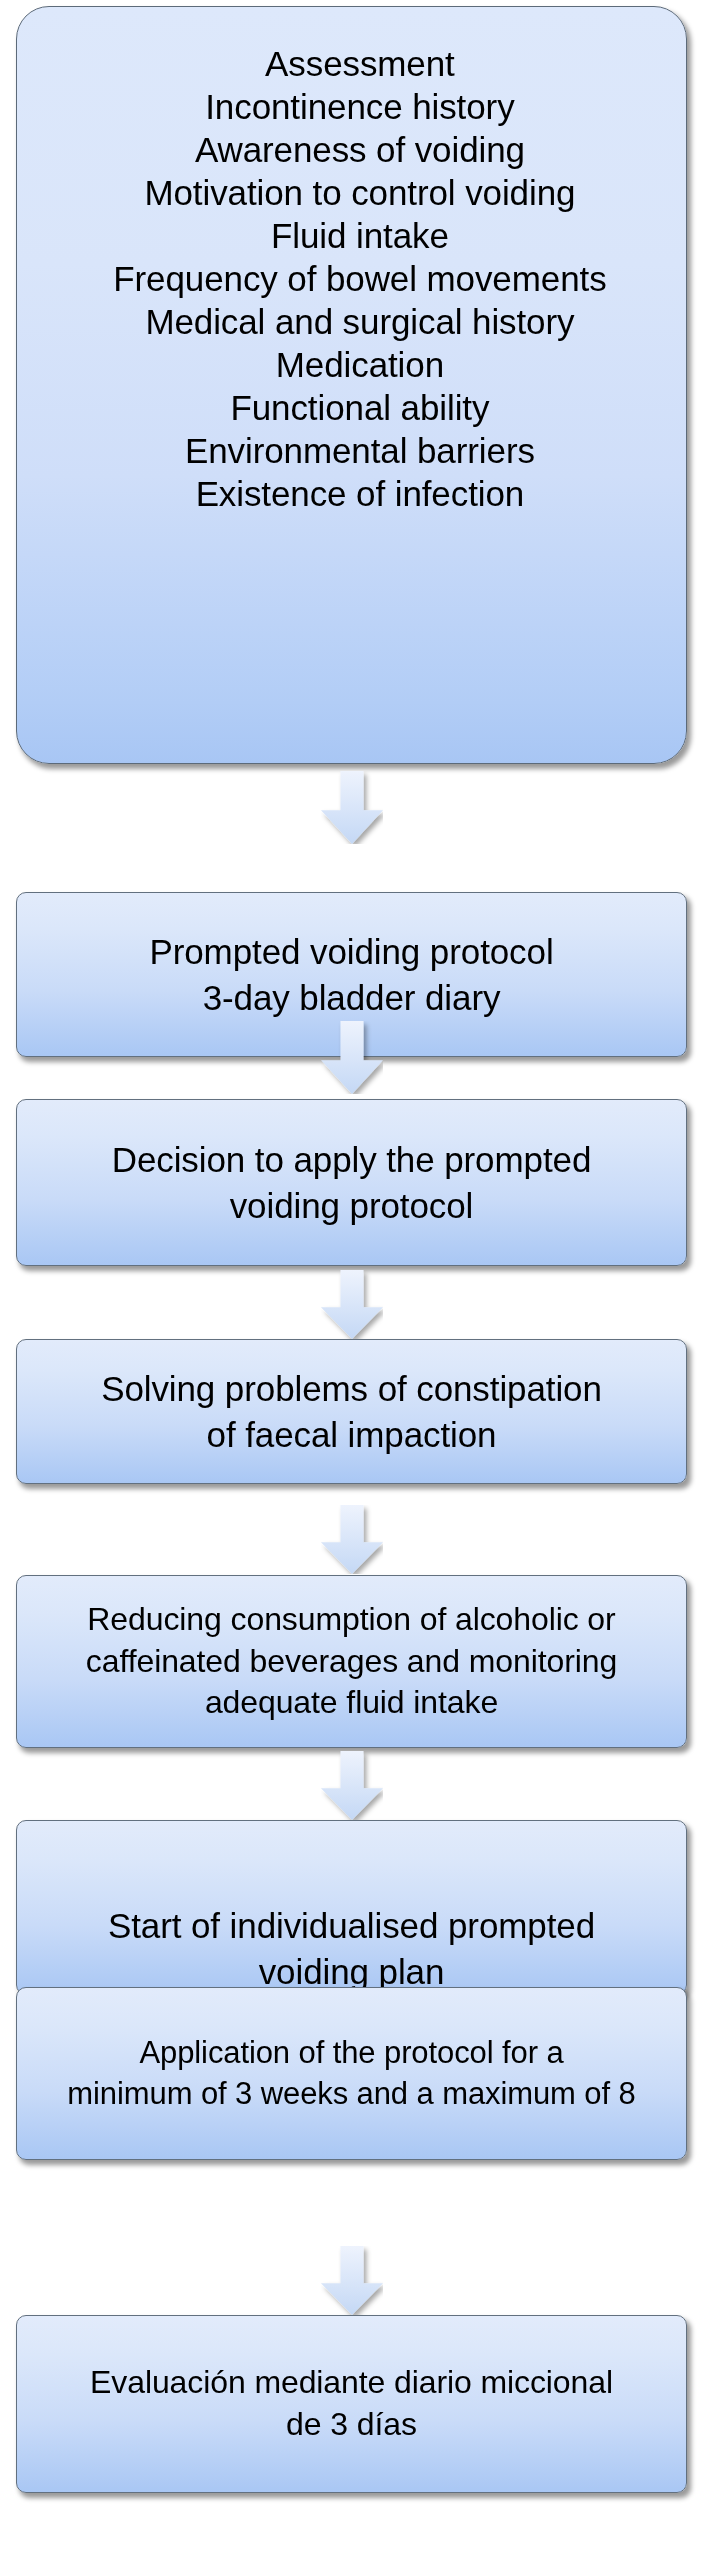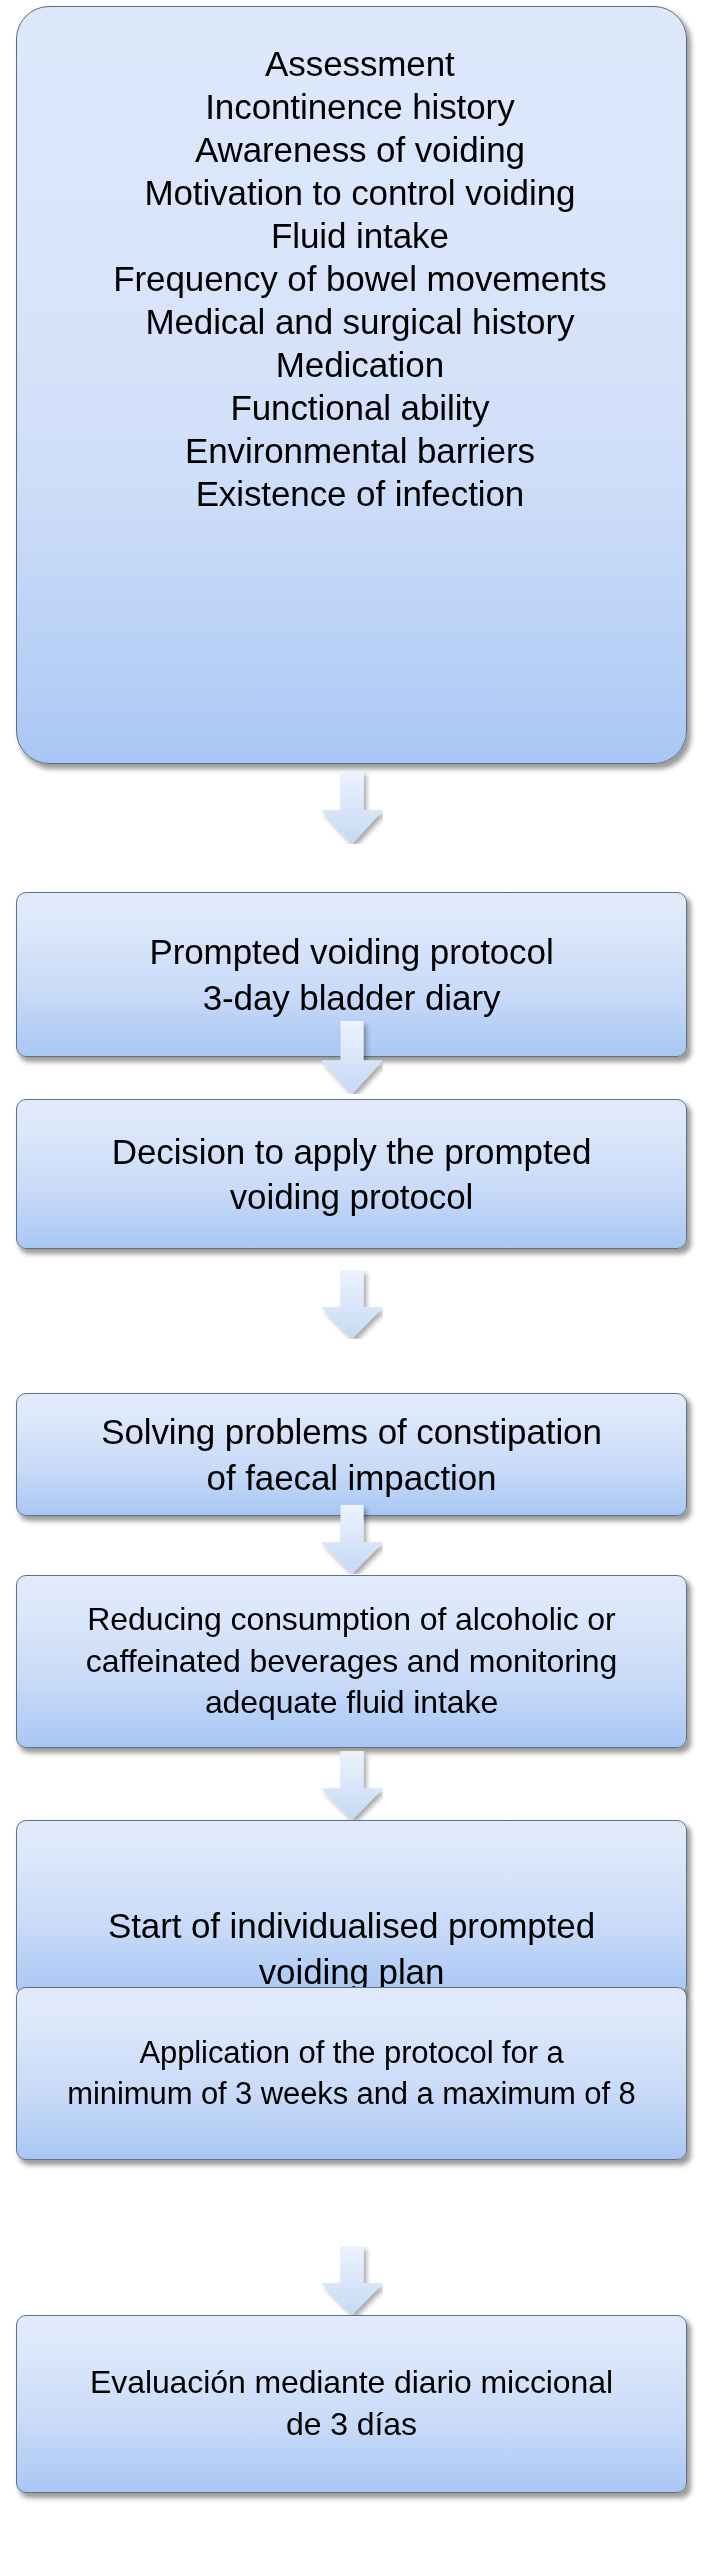--- a/index.html
+++ b/index.html
@@ -126,41 +126,41 @@
             <stop offset="100%" stop-color="#c4d8f5"></stop>
         </linearGradient>
         <filter id="ash2" x="-40%" y="-20%" width="190%" height="170%">
           <feDropShadow dx="4" dy="5" stdDeviation="4" flood-color="#000000" flood-opacity="0.35"></feDropShadow>
         </filter>
       </defs>
       <polygon points="27,0 59,0 59,55 86,55 43,102 0,55 27,55" fill="url(#ag2)" filter="url(#ash2)"></polygon>
     </svg>
   </div>
 
-  <div class="node fs-48" style="top:1099px; height:150px;align-items:center;">
+  <div class="node fs-48" style="top:1099px; height:167px;align-items:center;">
     <span class="node-text">Decision to apply the prompted
 voiding protocol</span>
   </div>
 
   <div class="arrow" style="top:1270px; height:69px;">
     <svg viewBox="0 0 86 102" preserveAspectRatio="none">
       <defs>
         <linearGradient id="ag3" x1="0" y1="0" x2="0" y2="1">
           <stop offset="0%" stop-color="#eef3fd"></stop>
             <stop offset="100%" stop-color="#c4d8f5"></stop>
         </linearGradient>
         <filter id="ash3" x="-40%" y="-20%" width="190%" height="170%">
           <feDropShadow dx="4" dy="5" stdDeviation="4" flood-color="#000000" flood-opacity="0.35"></feDropShadow>
         </filter>
       </defs>
       <polygon points="27,0 59,0 59,55 86,55 43,102 0,55 27,55" fill="url(#ag3)" filter="url(#ash3)"></polygon>
     </svg>
   </div>
 
-  <div class="node fs-48" style="top:1393px; height:123px;">
+  <div class="node fs-48" style="top:1339px; height:145px;">
     <span class="node-text">Solving problems of constipation
 of faecal impaction</span>
   </div>
 
   <div class="arrow" style="top:1505px; height:69px;">
     <svg viewBox="0 0 86 102" preserveAspectRatio="none">
       <defs>
         <linearGradient id="ag4" x1="0" y1="0" x2="0" y2="1">
           <stop offset="0%" stop-color="#eef3fd"></stop>
             <stop offset="100%" stop-color="#c4d8f5"></stop>

